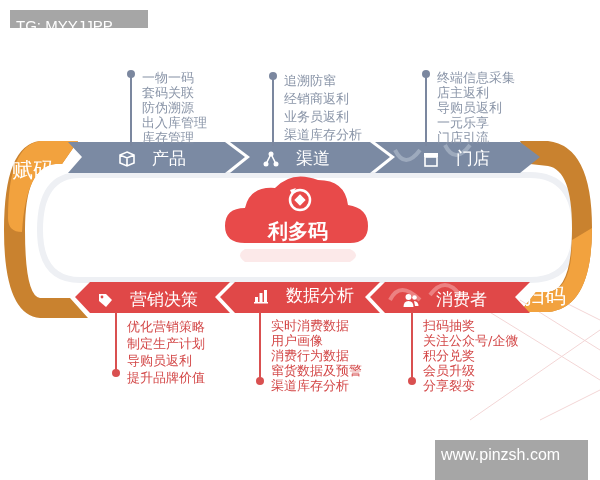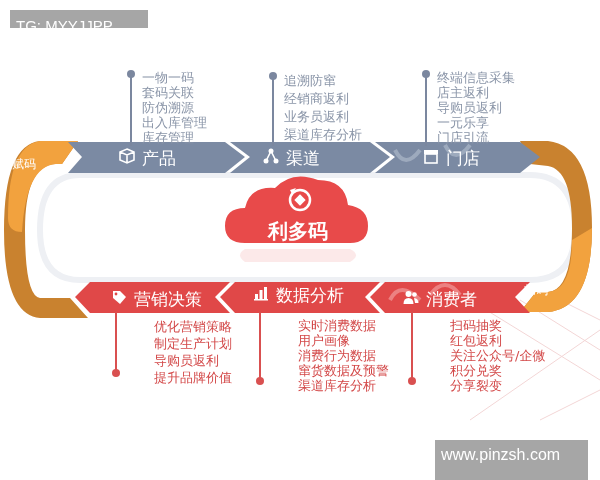--- a/index.html
+++ b/index.html
@@ -9,27 +9,27 @@
          font-size: 15px; line-height: 1; }
   #tag-top { left: 10px; top: 10px; width: 138px; height: 18px; padding: 8px 0 0 6px; box-sizing: border-box; }
   #tag-bottom { left: 435px; top: 440px; width: 153px; height: 42px; padding: 7px 0 0 6px; box-sizing: border-box; font-size: 16px; }
 
   .feature-list { position: absolute; font-size: 13px; line-height: 15px; }
   .feature-list .bar { position: absolute; left: 0; width: 2px; }
   .feature-list .dot { position: absolute; left: -3px; width: 8px; height: 8px; border-radius: 50%; }
   .feature-list ul { list-style: none; margin: 0; padding: 0 0 0 12px; }
   .top-list { color: #8a95a8; }
   .top-list .bar, .top-list .dot { background: #7b879f; }
-  .bottom-list { color: #d34848; padding-left: 27px; }
+  .bottom-list { color: #d34848; }
   .bottom-list .bar, .bottom-list .dot { background: #d95050; }
 
   .diagram { position: absolute; left: 0; top: 0; width: 600px; height: 480px; }
-  .stage-label { position: absolute; color: #ffffff; font-size: 17px; display: flex; gap: 6px; }
+  .stage-label { position: absolute; color: #ffffff; font-size: 17px; display: flex; align-items: center; gap: 16px; }
   .stage-label .ico { display: inline-flex; width: 18px; height: 18px; align-items: center; justify-content: center; }
-  .loop-label { position: absolute; color: #ffffff; font-size: 12px; }
+  .loop-label { position: absolute; color: #ffffff; font-size: 21px; }
   .cloud-label { position: absolute; color: #ffffff; font-size: 20px; font-weight: bold; left: 268px; top: 218px; }
 </style>
 </head>
 <body>
 
 <div id="tag-top" class="tag">TG: MYYJJPP</div>
 <div id="tag-bottom" class="tag">www.pinzsh.com</div>
 
 <svg class="diagram" viewBox="0 0 600 480" xmlns="http://www.w3.org/2000/svg">
 
@@ -105,21 +105,21 @@
 <div class="stage-label" style="left:422px; top:147px;">
   <span class="ico">
     <svg width="16" height="16" viewBox="0 0 16 16">
         <rect x="1" y="2" width="14" height="4" fill="#fff"></rect>
         <rect x="2" y="6" width="12" height="9" fill="none" stroke="#fff" stroke-width="1.6"></rect>
       </svg>
   </span>
   <span>门店</span>
 </div>
 
-<div class="stage-label" style="left:110px; top:288px;">
+<div class="stage-label" style="left:96px; top:288px;">
   <span class="ico">
     <svg width="16" height="16" viewBox="0 0 16 16">
         <path d="M2 2 L9 2 L15 8 L9 15 L2 9 Z" fill="#fff"></path>
         <circle cx="5" cy="5" r="1.4" fill="#e04848"></circle>
       </svg>
   </span>
   <span>营销决策</span>
 </div>
 <div class="stage-label" style="left:252px; top:284px;">
   <span class="ico">
@@ -198,18 +198,18 @@
     <li>消费行为数据</li>
     <li>窜货数据及预警</li>
     <li>渠道库存分析</li>
   </ul>
 </div>
 <div class="feature-list bottom-list" style="left:411px; top:318px;">
   <span class="bar" style="top:-6px; height:68px;"></span>
     <span class="dot" style="top:59px;"></span>
   <ul>
     <li>扫码抽奖</li>
-    <li>红包返利</li>
     <li>关注公众号/企微</li>
     <li>积分兑奖</li>
+    <li>会员升级</li>
     <li>分享裂变</li>
   </ul>
 </div>
 
 </body></html>

